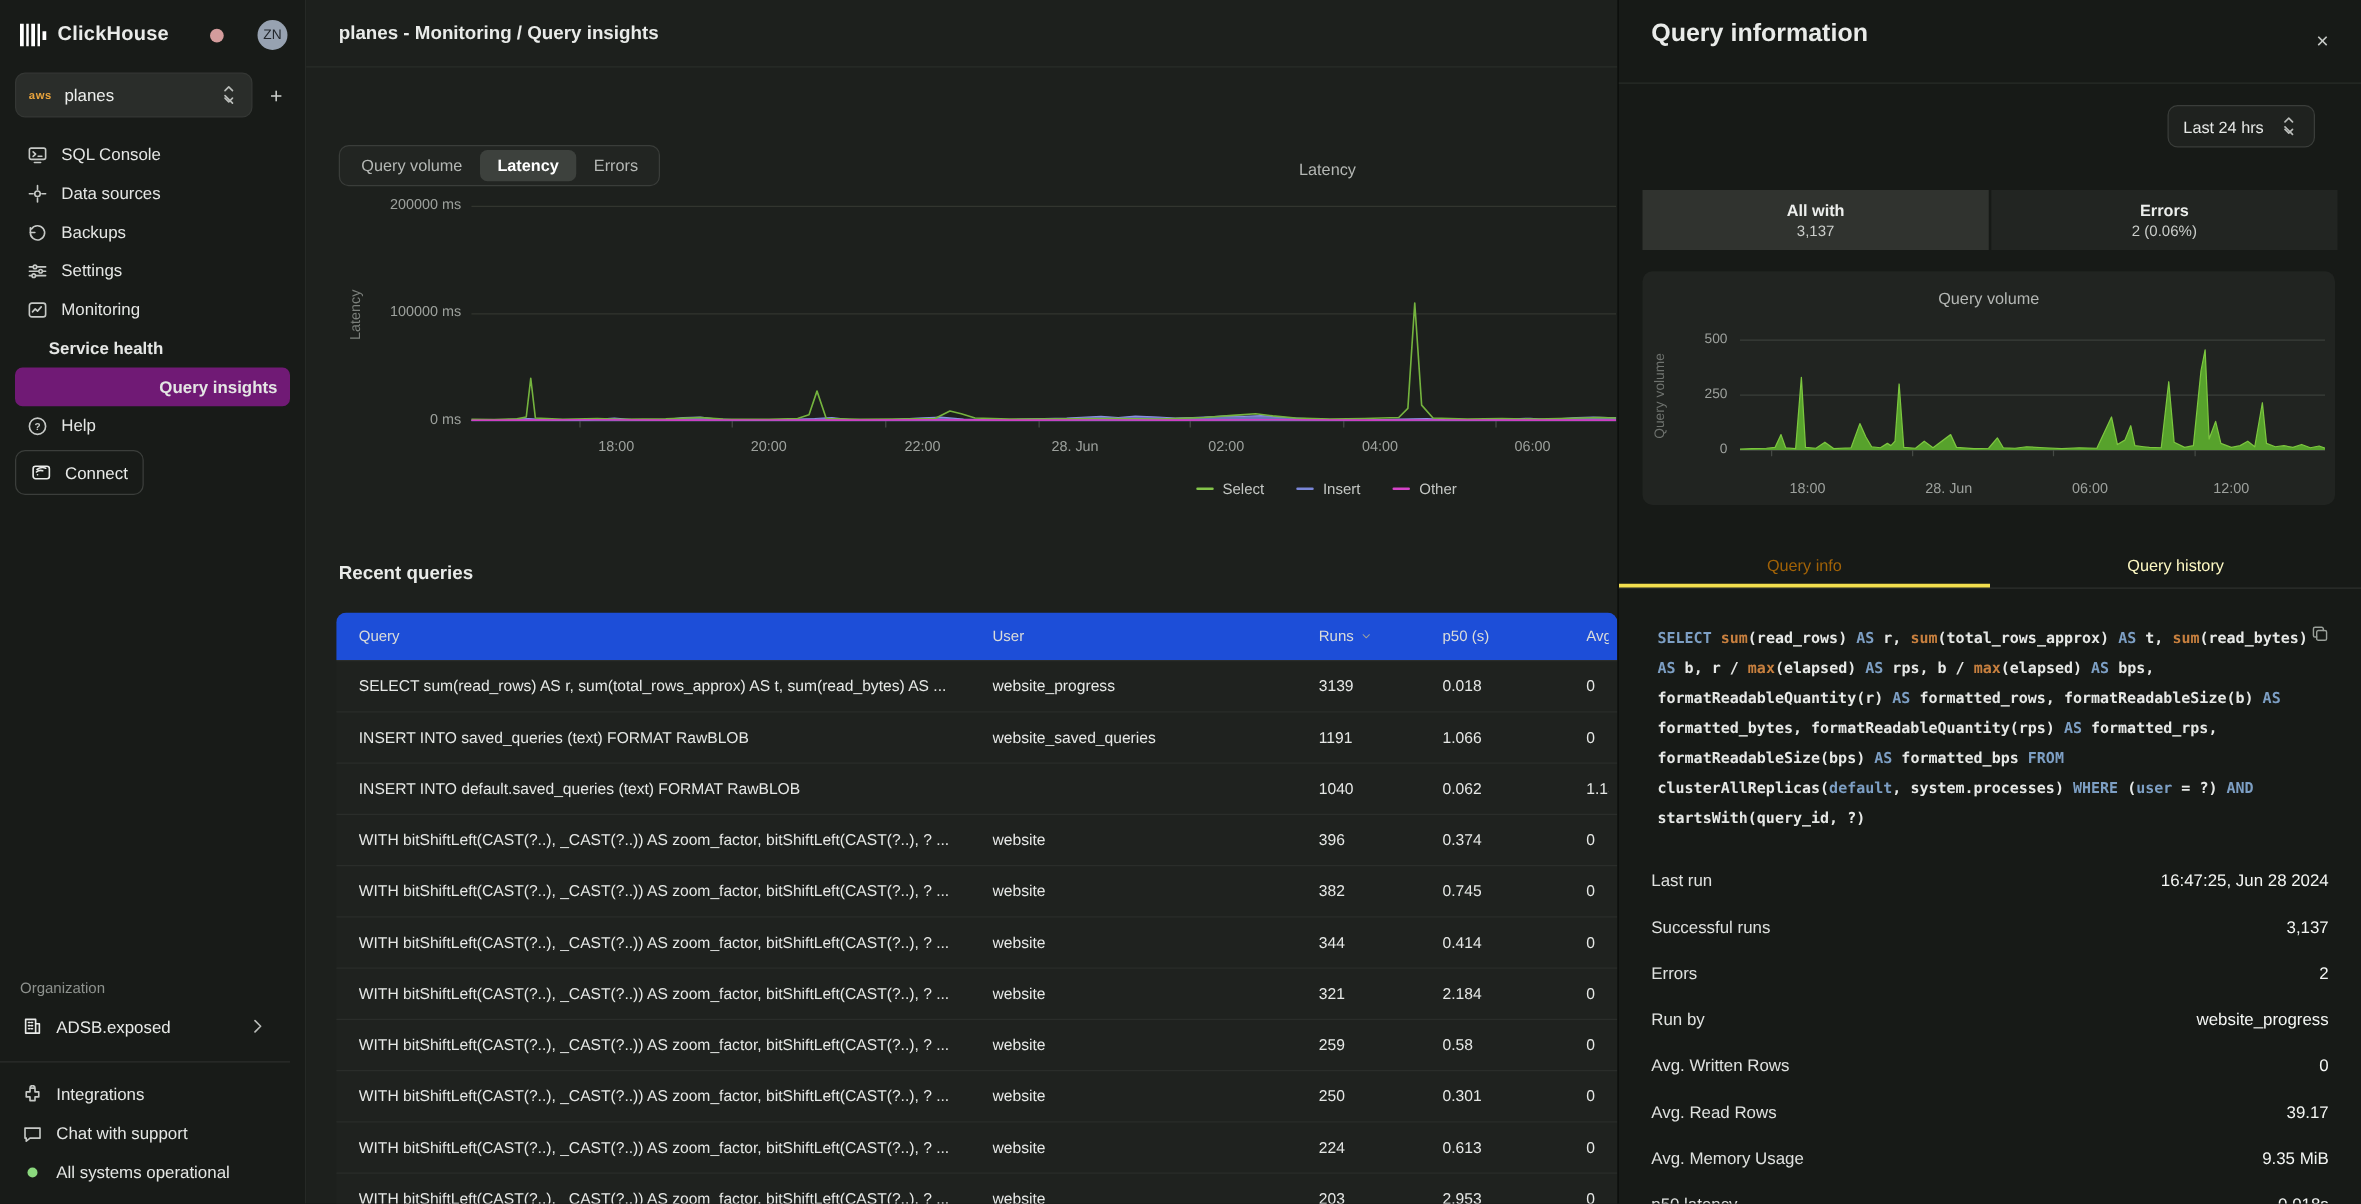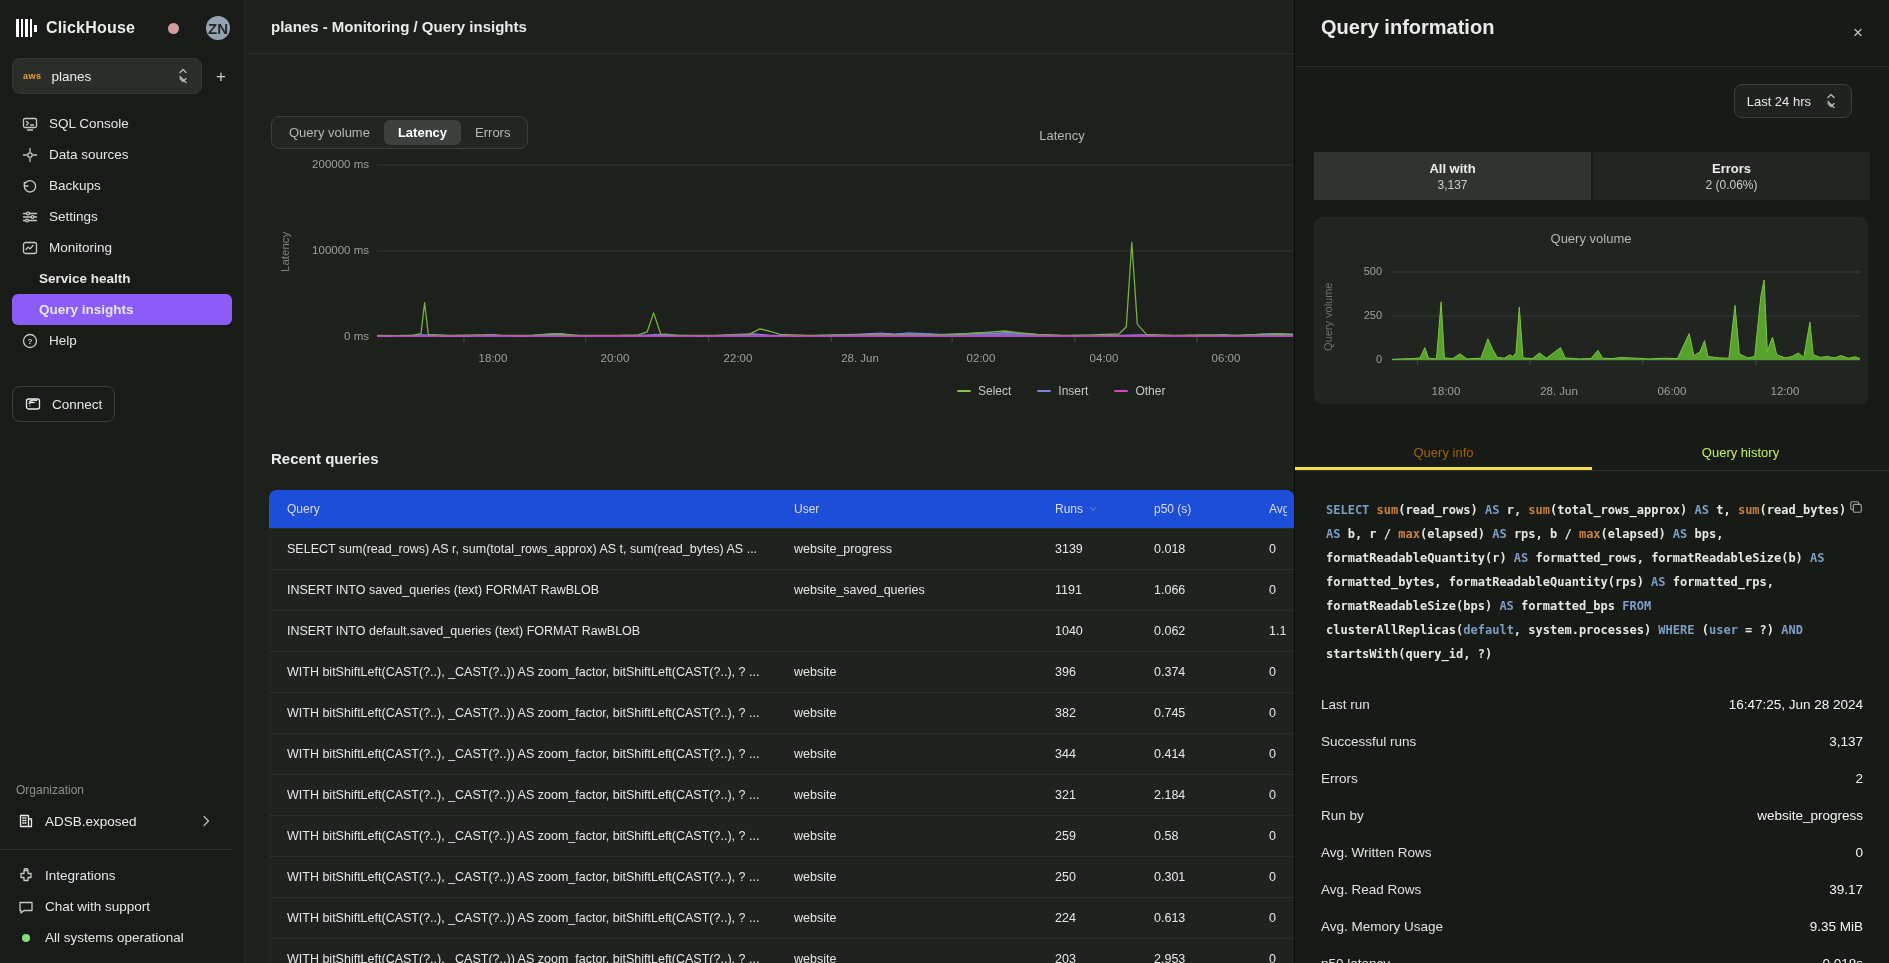--- a/index.html
+++ b/index.html
@@ -11,34 +11,34 @@
 
   
   .sidebar{position:absolute;left:0;top:0;width:245px;height:963px;background:#181b18;border-right:1px solid #262926;box-sizing:border-box;}
   .logo-row{display:flex;align-items:center;gap:9px;padding:16px 14px 10px 16px;}
   .logo{display:inline-flex;align-items:center;gap:2px;height:18px;}
   .logo i{display:block;width:2.6px;height:18px;background:#fff;}
   .logo i.half{height:7px;align-self:center;}
   .brand{font-size:16px;font-weight:700;letter-spacing:.2px;}
   .pink-dot{width:11px;height:11px;border-radius:50%;background:#d49c9c;margin-left:24px;}
   .avatar{margin-left:auto;width:24px;height:24px;border-radius:50%;background:#97a2b1;color:#23272d;
-          font-size:15px;font-weight:700;display:flex;align-items:center;justify-content:center;text-align:center;}
+          font-size:11px;font-weight:400;display:flex;align-items:center;justify-content:center;text-align:center;}
   .workspace-row{display:flex;align-items:center;gap:8px;padding:8px 12px 4px 12px;}
   .workspace-select{flex:1;display:flex;align-items:center;gap:10px;height:36px;background:#2a2d2a;border:1px solid #343734;
           border-radius:8px;padding:0 10px;font-size:13.5px;color:#eceeec;}
   .aws{font-size:9px;font-weight:700;color:#e8a33d;letter-spacing:.5px;}
   .workspace-select .updown{margin-left:auto;color:#b9bcb9;}
   .plus{width:22px;font-size:17px;color:#c9ccc9;line-height:1;}
   nav{display:flex;flex-direction:column;padding:10px 12px 0 12px;}
   .nav-item{display:flex;align-items:center;gap:11px;height:31px;padding:0 10px;border-radius:6px;
             font-size:13.5px;color:#e4e6e4;text-align:left;}
   .nav-item .icon{color:#c6c9c6;}
   .nav-item.sub{padding-left:27px;font-weight:bold;}
-  .nav-item.selected{background:#8b5cf6;}
-  .connect{display:flex;align-items:center;gap:11px;height:36px;margin:30px 12px 0 12px;padding:0 12px;
+  .nav-item.selected{background:#701a75;justify-content:flex-end;}
+  .connect{display:flex;align-items:center;gap:11px;height:36px;margin:4px 12px 0 12px;padding:0 12px;
            border:1px solid #3b3e3b;border-radius:8px;font-size:13.5px;color:#e9ebe9;}
   .sidebar-bottom{position:absolute;left:0;right:12px;bottom:0;padding-bottom:10px;}
   .org-label{padding:0 16px 8px 16px;font-size:12px;color:#8e928e;}
   .org-row{display:flex;align-items:center;gap:11px;height:32px;margin:0 12px;padding:0 6px;font-size:13.5px;width:calc(100% - 24px);box-sizing:border-box;}
   .org-row .chev{margin-left:auto;color:#b9bcb9;}
   .side-divider{height:1px;background:#2b2e2b;margin:12px 0 10px 0;}
   .foot-item{display:flex;align-items:center;gap:11px;height:31px;padding:0 18px;font-size:13.5px;color:#e4e6e4;width:100%;box-sizing:border-box;text-align:left;}
   .foot-item .icon{color:#c6c9c6;}
   .dot-ok{width:8px;height:8px;border-radius:50%;background:#8bd97e;margin:0 4px;}
 
@@ -85,21 +85,21 @@
   .seg.inactive{background:#222522;}
   .qp-card{position:absolute;left:19px;right:21px;top:217px;height:187px;background:#212421;border-radius:8px;}
   .qp-card-title{position:absolute;left:0;right:0;top:14px;text-align:center;font-size:13px;color:#b4b7b4;}
   .vol-ylabel{position:absolute;left:8px;top:52px;height:96px;writing-mode:vertical-rl;transform:rotate(180deg);
               font-size:11px;color:#6f736f;text-align:center;}
   #vol-yticks{position:absolute;left:28px;top:40px;width:40px;height:120px;}
   #vol-yticks span{position:absolute;right:0;font-size:11px;color:#9da19d;}
   #vol-chart{position:absolute;left:78px;top:40px;}
   #vol-xticks{position:absolute;left:78px;top:168px;width:468px;height:14px;font-size:11px;}
   .qp-tabs{position:absolute;left:0;right:0;top:434px;height:36px;display:grid;grid-template-columns:1fr 1fr;border-bottom:1px solid #2e312e;}
-  .qp-tab{display:flex;align-items:center;justify-content:center;font-size:13px;color:#bef264;}
+  .qp-tab{display:flex;align-items:center;justify-content:center;font-size:13px;color:#fef9c3;}
   .qp-tab.active{color:#a16207;box-shadow:inset 0 -3px 0 #f3df4e;}
   .qp-code{position:absolute;left:31px;top:498px;width:523px;font-family:"DejaVu Sans Mono",monospace;
            font-size:12px;line-height:24px;font-weight:600;color:#e6e8e6;}
   .seg-kw{color:#7d9fc4;} .seg-fn{color:#c8803f;} .seg-pl{color:#e6e8e6;}
   .qp-copy{position:absolute;right:26px;top:500px;color:#9aa09a;}
   #qp-stats{position:absolute;left:26px;right:26px;top:686px;}
   .stat-row{display:flex;justify-content:space-between;align-items:center;height:37px;font-size:13.5px;}
   .stat-row .sl{color:#dfe1df;} .stat-row .sv{color:#f4f6f4;}
 </style>
 </head>

